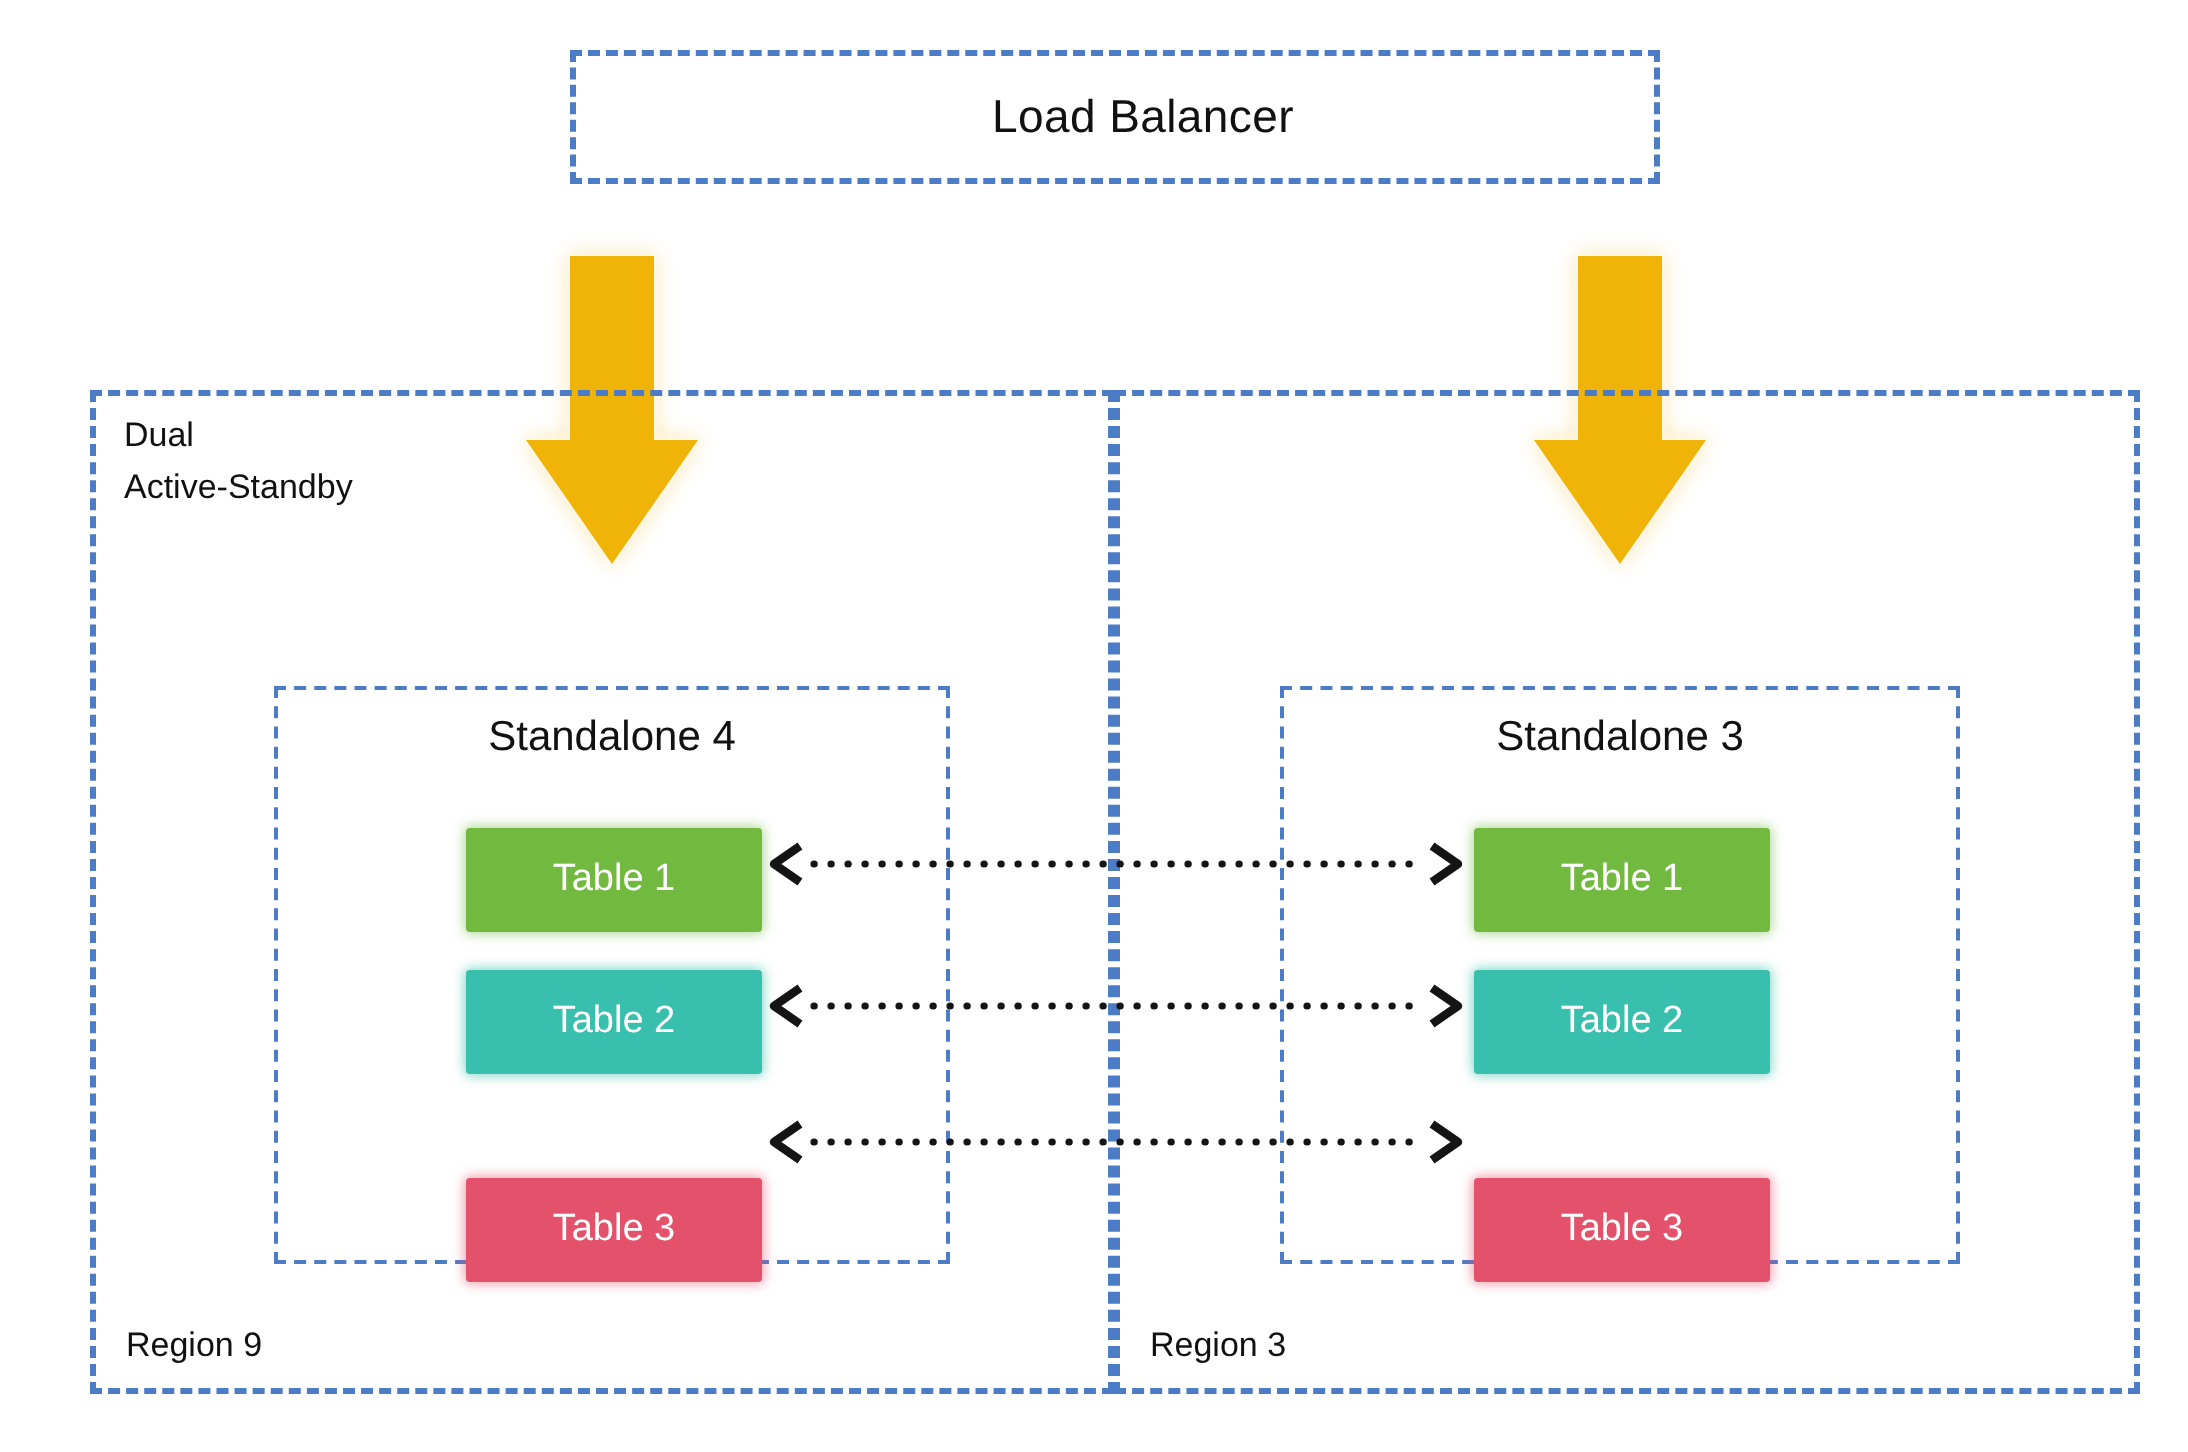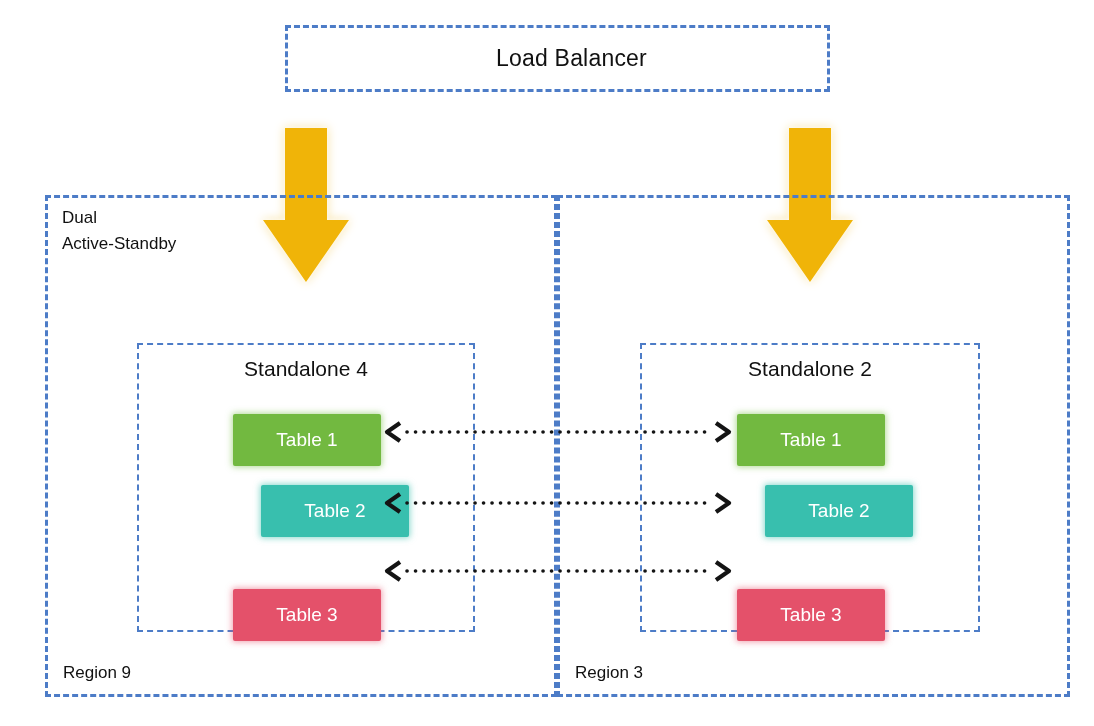--- a/index.html
+++ b/index.html
@@ -61,21 +61,21 @@
     position: absolute; width: 148px; height: 52px;
     display: flex; align-items: center; justify-content: center;
     color: #ffffff; font-size: 19px; border-radius: 2px;
   }
   .col-left  { left: 233px; }
   .col-right { left: 737px; }
   .row-1 { top: 414px; }
   .row-2 { top: 485px; }
   .row-3 { top: 553px; margin-top: 36px; }
   .glow-green { box-shadow: 0 0 6px 1px rgba(114,185,64,0.55); }
-  .glow-teal  { box-shadow: 0 0 6px 1px rgba(56,191,174,0.60); margin-left: 28px; }
+  .glow-teal  { box-shadow: 0 0 6px 1px rgba(56,191,174,0.60); }
   .glow-red   { box-shadow: 0 0 6px 1px rgba(228,81,106,0.55); }
 
   
   .connector {
     position: absolute; left: 383px; width: 350px; height: 24px;
   }
   .conn-1 { top: 420px; }
   .conn-2 { top: 491px; }
   .conn-3 { top: 559px; }
 
@@ -108,21 +108,21 @@
 
   <div class="dashed-box region-2">
     <div class="region-label">Region 3</div>
   </div>
 
   <div class="dashed-box standalone standalone-1">
     <div class="standalone-title">Standalone 4</div>
   </div>
 
   <div class="dashed-box standalone standalone-2">
-    <div class="standalone-title">Standalone 2</div>
+    <div class="standalone-title">Standalone 3</div>
   </div>
 
   <div class="table-chip col-left row-1 glow-green" style="background-color: rgb(114, 185, 64);">Table 1</div>
   <div class="table-chip col-left row-2 glow-teal" style="background-color: rgb(56, 191, 174);">Table 2</div>
   <div class="table-chip col-left row-3 glow-red" style="background-color: rgb(228, 81, 106);">Table 3</div>
 
   <div class="table-chip col-right row-1 glow-green" style="background-color: rgb(114, 185, 64);">Table 1</div>
   <div class="table-chip col-right row-2 glow-teal" style="background-color: rgb(56, 191, 174);">Table 2</div>
   <div class="table-chip col-right row-3 glow-red" style="background-color: rgb(228, 81, 106);">Table 3</div>
 

